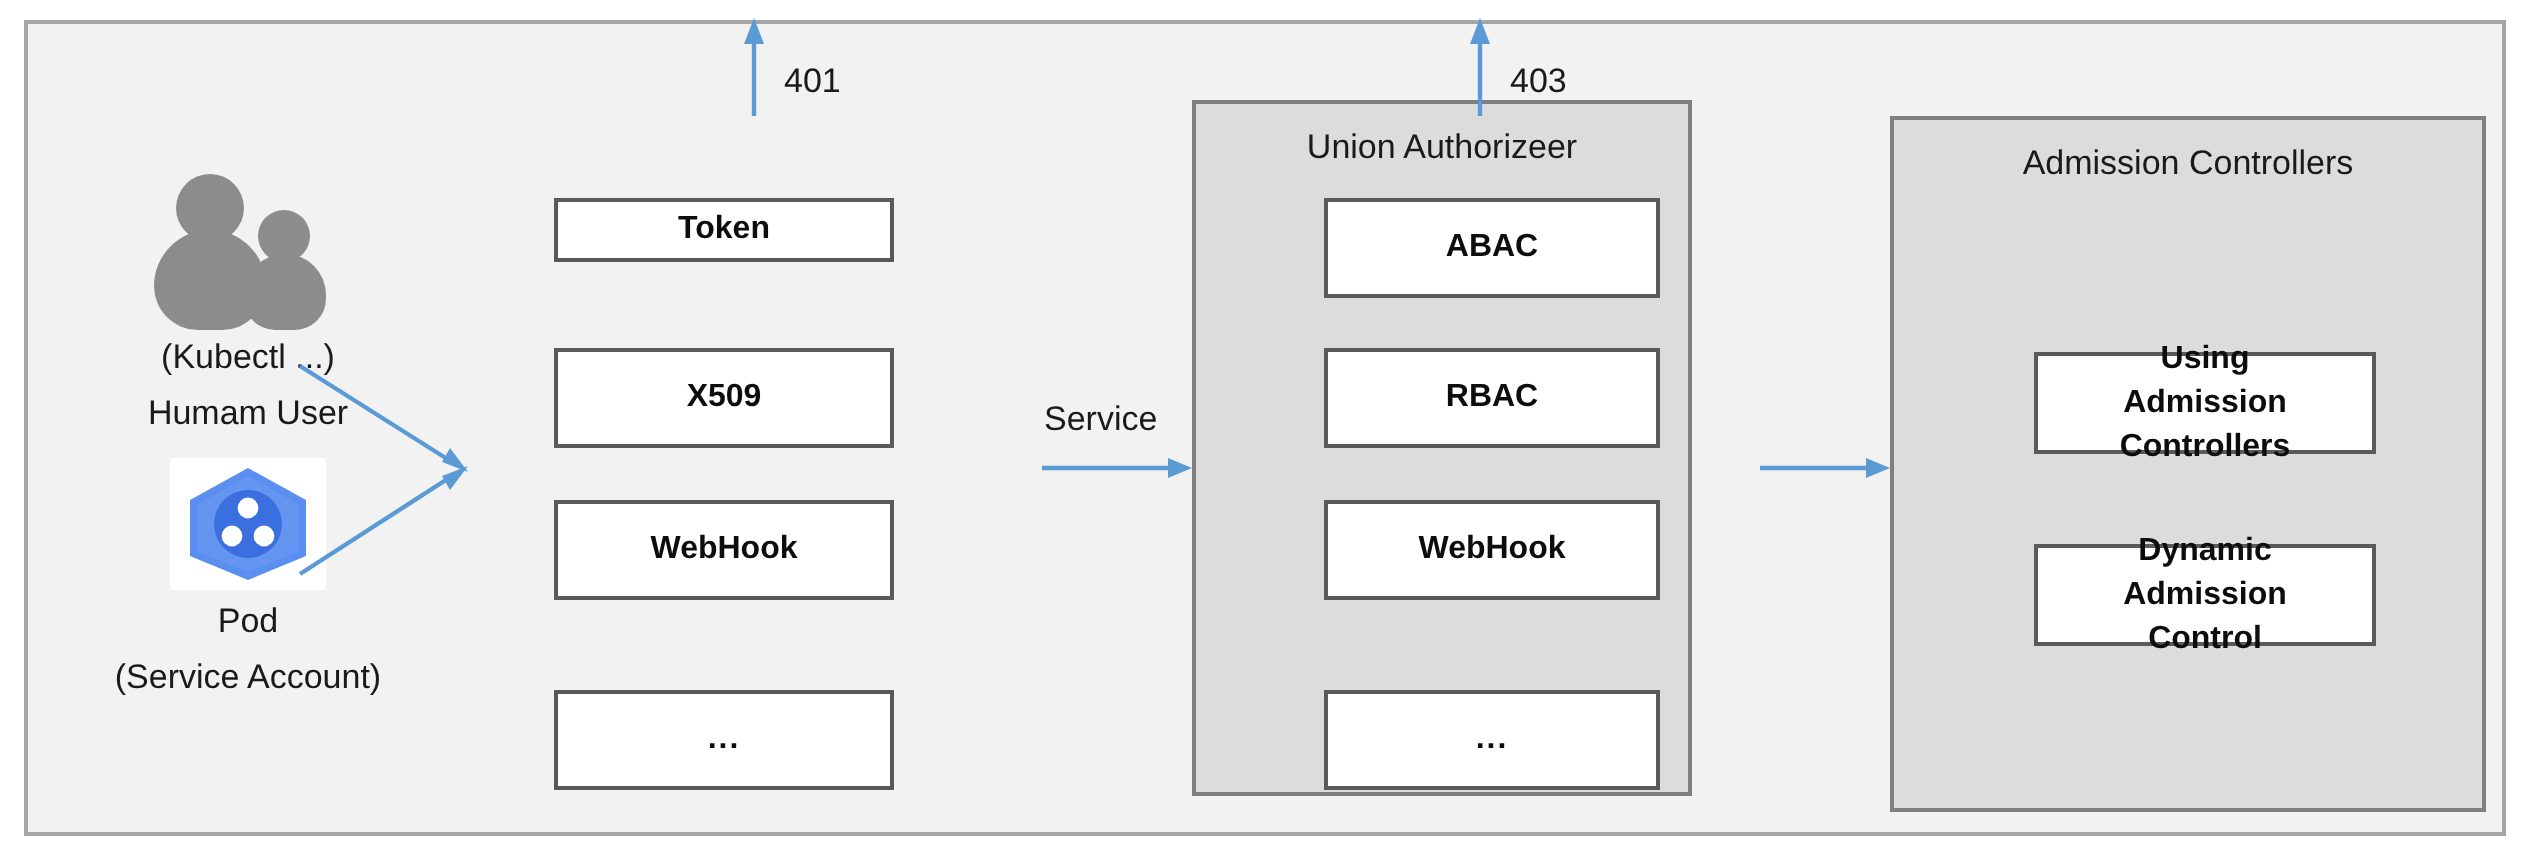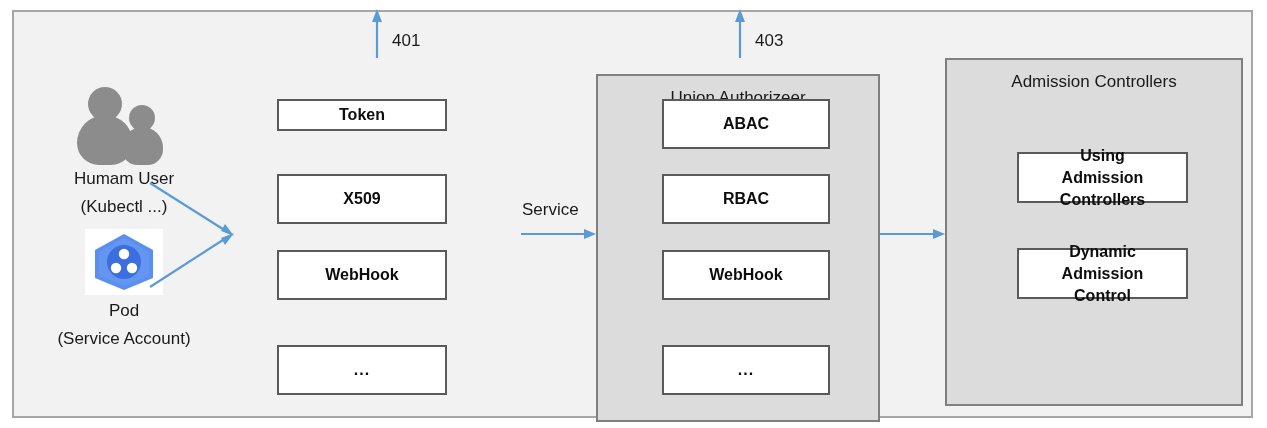--- a/index.html
+++ b/index.html
@@ -105,21 +105,21 @@
   .panel-title {
     position: absolute;
     left: 0;
     top: 12px;
     width: 100%;
     text-align: center;
     font-size: 17px;
     color: #1a1a1a;
   }
   .panel-1 { left: 234px; top: 58px; width: 287px; height: 348px; }
-  .panel-2 { left: 596px; top: 74px; width: 284px; height: 348px; }
+  .panel-2 { left: 596px; top: 50px; width: 250px; height: 348px; }
   .panel-3 { left: 945px; top: 58px; width: 298px; height: 348px; }
 
   .item-box {
     position: absolute;
     background: #ffffff;
     border: 2px solid #5a5a5a;
     box-sizing: border-box;
     display: flex;
     align-items: center;
     justify-content: center;
@@ -129,20 +129,21 @@
     text-align: center;
     line-height: 22px;
   }
   .item-box.dots {
     font-size: 16px;
     font-weight: bold;
     letter-spacing: 1px;
   }
   .two-line {
     padding: 0 22px;
+    margin-top: 24px;
   }
 
   
   svg.arrows {
     position: absolute;
     left: 0; top: 0;
     width: 1267px;
     height: 428px;
     overflow: visible;
     pointer-events: none;
@@ -171,22 +172,22 @@
 
   <div class="actors">
 
     <div class="people-icon">
       <div class="head-big"></div>
       <div class="body-big"></div>
       <div class="head-small"></div>
       <div class="body-small"></div>
     </div>
 
+    <div class="actor-label">(Kubectl ...)</div>
     <div class="actor-label">Humam User</div>
-    <div class="actor-label">(Kubectl ...)</div>
 
     <div class="pod-icon-wrap">
       <svg width="66" height="60" viewBox="0 0 66 60">
         <polygon points="33,2 62,18 62,46 33,58 4,46 4,18" fill="#5a8ef0"></polygon>
         <polygon points="33,6 58,20 58,44 33,54 8,44 8,20" fill="#6d9bf2" opacity="0.55"></polygon>
         <circle cx="33" cy="30" r="17" fill="#3b6fe0"></circle>
         <circle cx="33" cy="22" r="5.2" fill="#ffffff"></circle>
         <circle cx="25" cy="36" r="5.2" fill="#ffffff"></circle>
         <circle cx="41" cy="36" r="5.2" fill="#ffffff"></circle>
       </svg>

